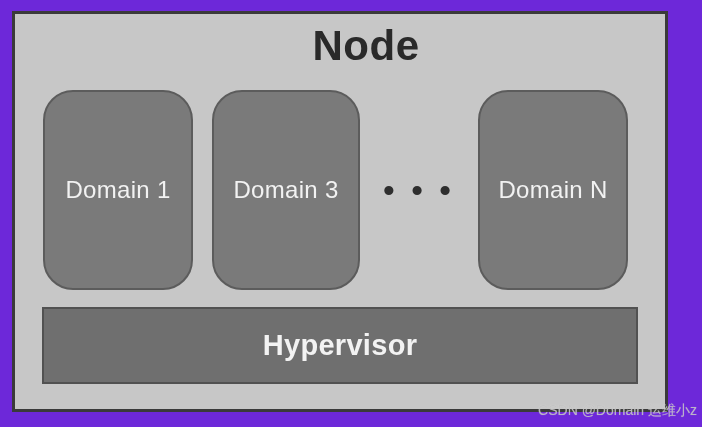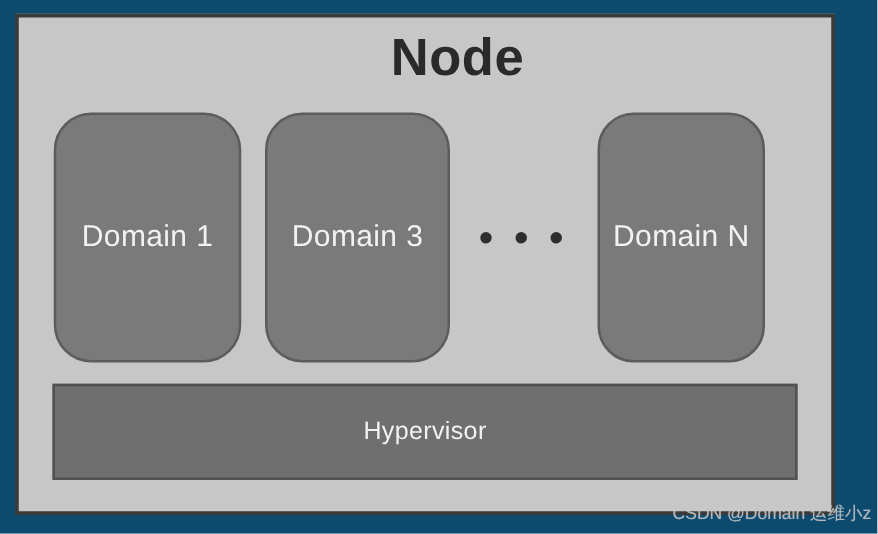--- a/index.html
+++ b/index.html
@@ -5,21 +5,21 @@
   html, body {
     margin: 0;
     padding: 0;
     background: #ffffff;
     font-family: "Liberation Sans", "DejaVu Sans", sans-serif;
   }
   .stage {
     position: relative;
     width: 702px;
     height: 427px;
-    background: #0c4a6e;
+    background: #6d28d9;
     overflow: hidden;
   }
   .node-box {
     position: absolute;
     left: 12px;
     top: 11px;
     width: 656px;
     height: 401px;
     box-sizing: border-box;
     background: var(--node-bg, #c7c7c7);
@@ -50,21 +50,21 @@
     justify-content: center;
   }
   .domain-box .domain-label {
     color: var(--box-text, #f2f2f2);
     font-size: 24px;
     font-weight: normal;
     letter-spacing: 0.3px;
   }
   .domain-1 { left: 28px;  width: 150px; }
   .domain-2 { left: 197px; width: 148px; }
-  .domain-n { left: 463px; width: 134px; border-radius: 29px; }
+  .domain-n { left: 463px; width: 150px; }
   .ellipsis-dots {
     position: absolute;
     left: 345px;
     top: 76px;
     width: 118px;
     height: 200px;
     display: flex;
     align-items: center;
     justify-content: center;
     font-size: 32px;
@@ -81,22 +81,22 @@
     height: 77px;
     box-sizing: border-box;
     background: var(--hypervisor-bg, #6f6f6f);
     border: 2px solid var(--hypervisor-border, #515151);
     display: flex;
     align-items: center;
     justify-content: center;
   }
   .hypervisor-label {
     color: var(--box-text, #f5f5f5);
-    font-size: 20px;
-    font-weight: normal;
+    font-size: 29px;
+    font-weight: bold;
     letter-spacing: 0.3px;
   }
   .watermark {
     position: absolute;
     right: 5px;
     top: 402px;
     font-size: 14px;
     color: var(--watermark-color, #c4c4c4);
     opacity: 0.9;
     white-space: nowrap;

